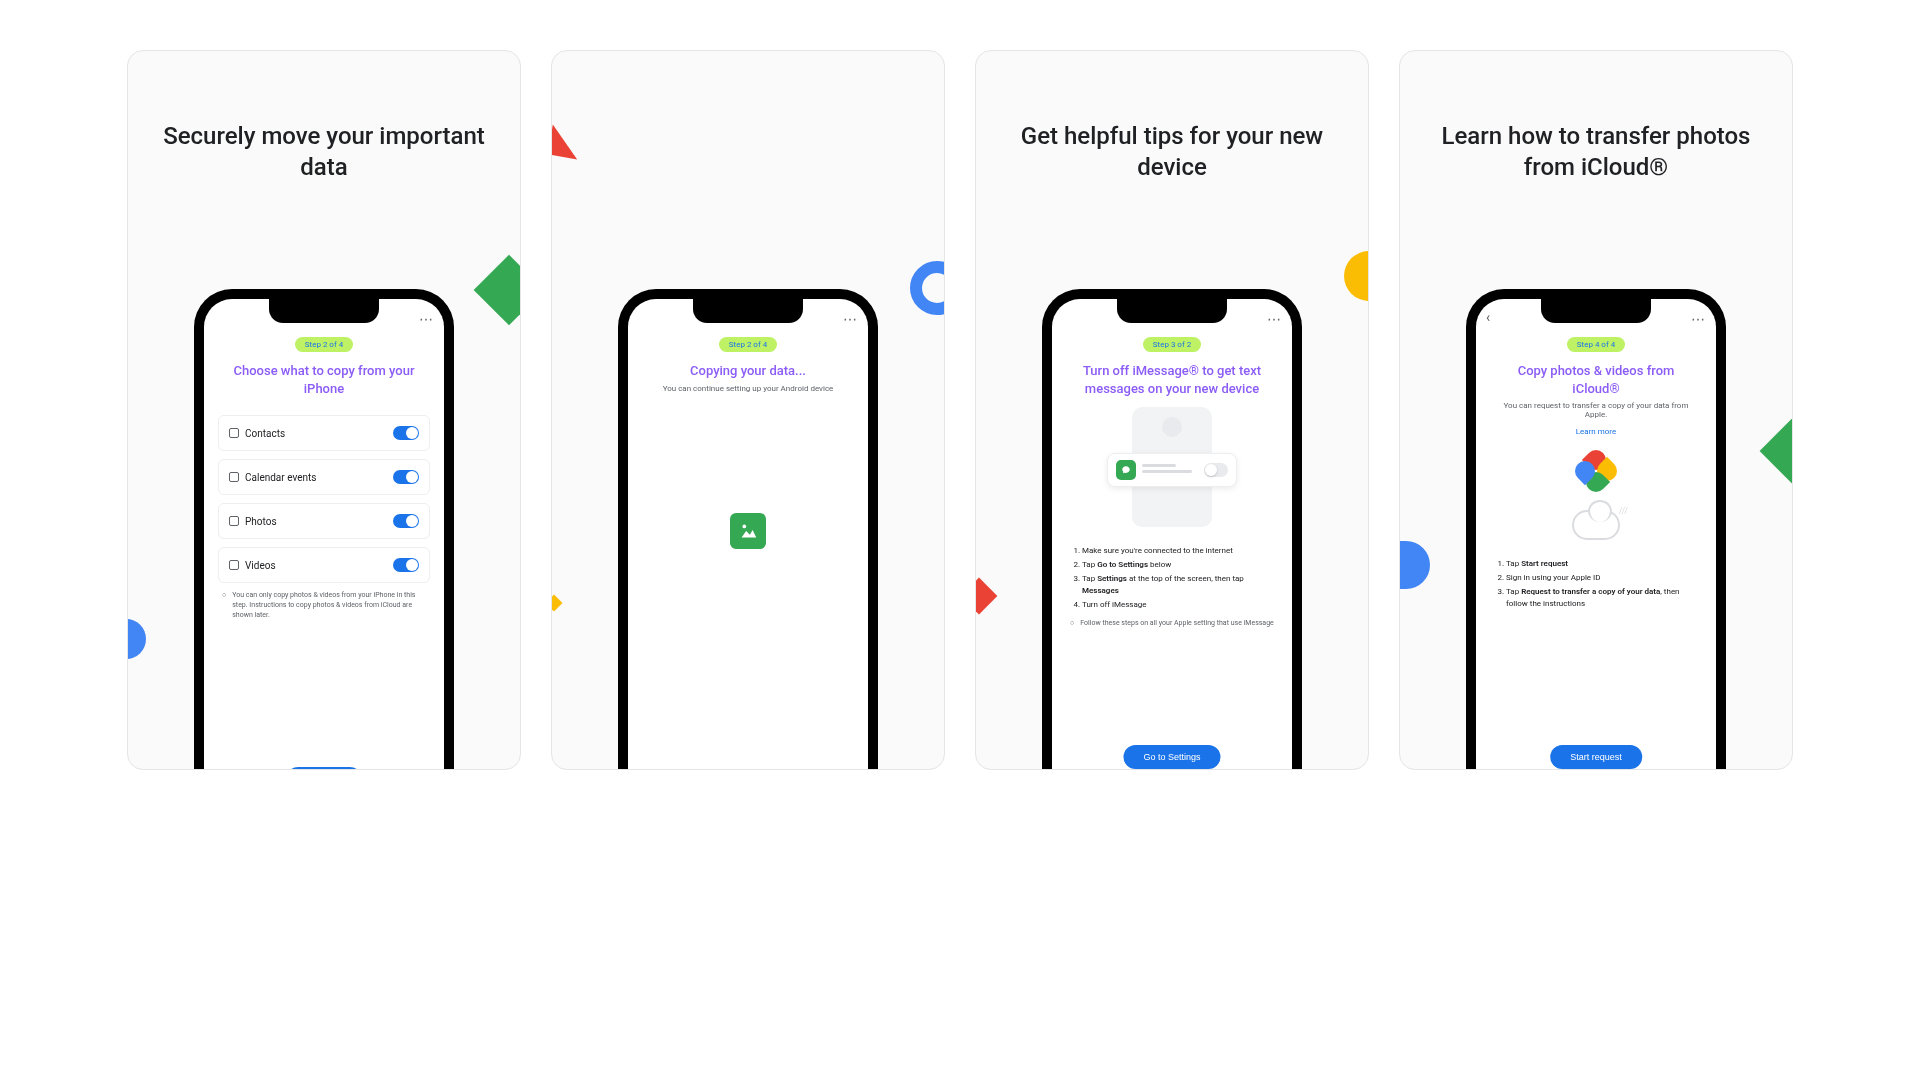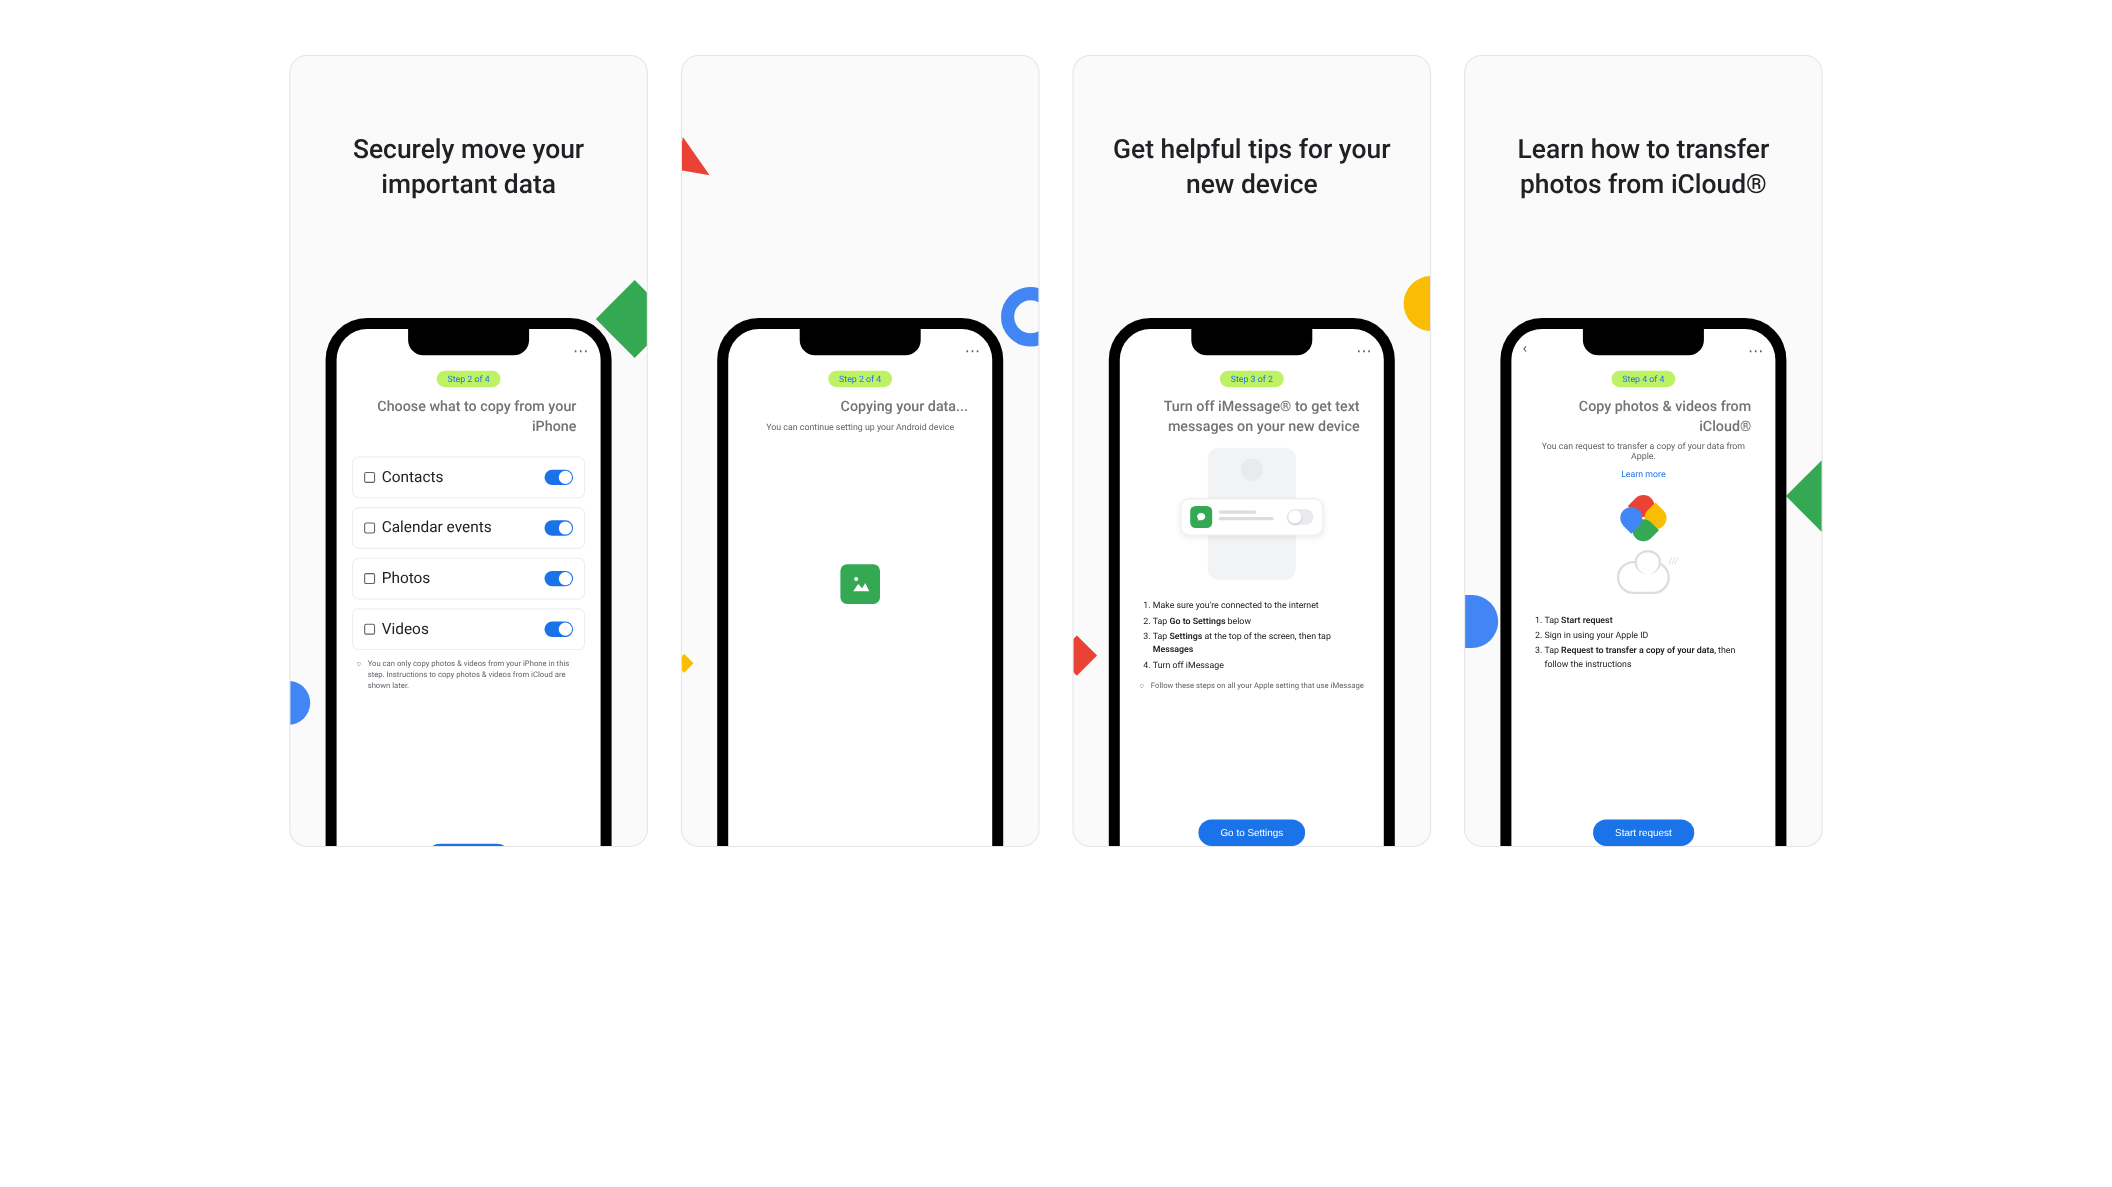--- a/index.html
+++ b/index.html
@@ -12,21 +12,21 @@
   position: relative;
 }
 .container {
   display: flex;
   gap: 30px;
   padding: 50px 30px;
   justify-content: center;
   position: relative;
 }
 .card {
-  width: 326px;
+  width: 394px;
   height: 720px;
   background: #fafafa;
   border: 1px solid #e5e5e5;
   border-radius: 16px;
   position: relative;
   overflow: hidden;
 }
 .card-title {
   text-align: center;
   font-size: 24px;
@@ -84,24 +84,24 @@
   display: block;
   width: fit-content;
   margin: 0 auto 10px;
   background: #bef264;
   color: #1a73e8;
   font-size: 8px;
   padding: 3px 10px;
   border-radius: 10px;
 }
 .phone-heading {
-  text-align: right;
+  text-align: center;
   font-size: 13px;
   font-weight: 500;
-  color: #737373;
+  color: #8b5cf6;
   padding: 0 8px;
   line-height: 1.35;
   margin-bottom: 4px;
 }
 .phone-sub {
   text-align: center;
   font-size: 8px;
   color: #5f6368;
   padding: 0 10px;
   margin-bottom: 8px;
@@ -115,21 +115,21 @@
 }
 .toggle-item {
   background: #fff;
   border: 1px solid #eee;
   border-radius: 6px;
   padding: 10px 10px;
   margin-bottom: 8px;
   display: flex;
   align-items: center;
   justify-content: space-between;
-  font-size: 14px;
+  font-size: 10px;
   color: #202124;
 }
 .toggle-left { display: flex; align-items: center; gap: 6px; }
 .tiny-icon {
   width: 10px; height: 10px; border: 1px solid #5f6368; border-radius: 2px;
 }
 .toggle {
   width: 26px; height: 14px; background: #1a73e8; border-radius: 8px; position: relative;
 }
 .toggle::after {

